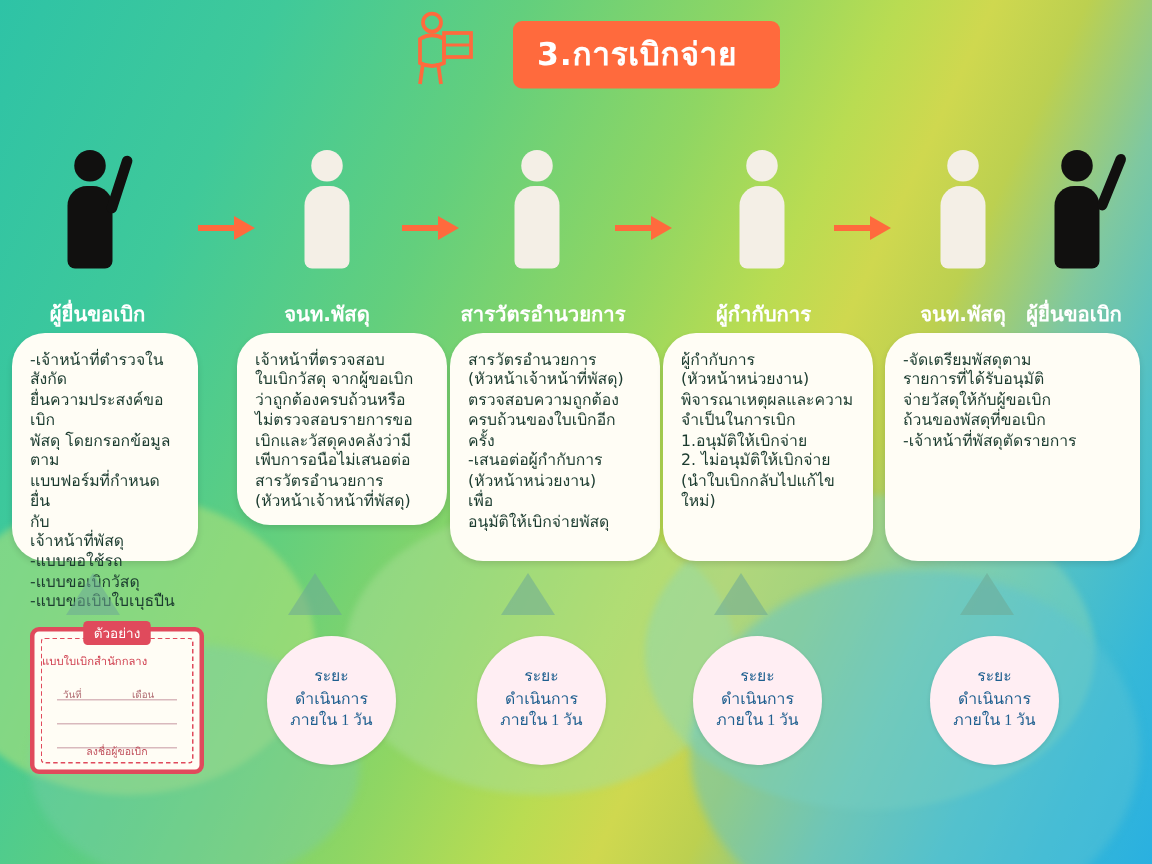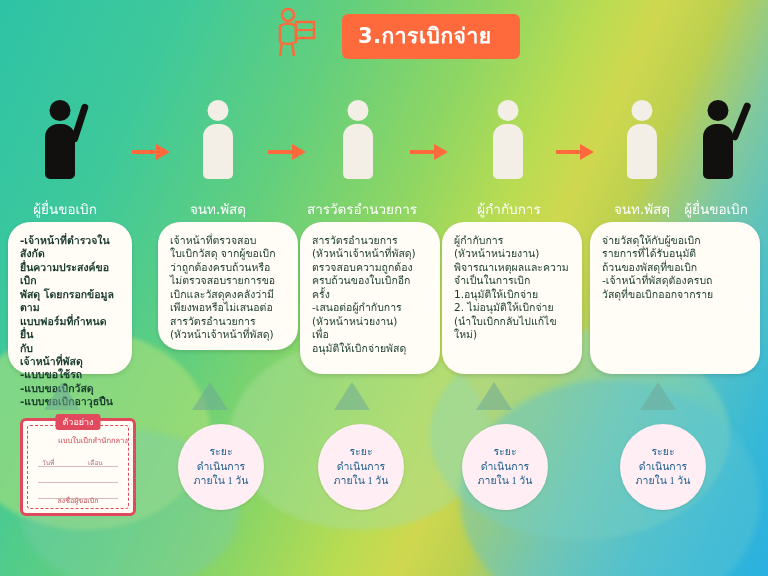--- a/index.html
+++ b/index.html
@@ -120,21 +120,21 @@
   .a1 { left: 132px; }
   .a2 { left: 268px; }
   .a3 { left: 410px; }
   .a4 { left: 556px; }
 
   .role {
     position: absolute;
     top: 198px;
     color: #ffffff;
     font-size: 13.5px;
-    font-weight: normal;
+    font-weight: bold;
     text-align: center;
     white-space: nowrap;
   }
   .r1 { left: 10px; width: 110px; }
   .r2 { left: 162px; width: 112px; }
   .r3 { left: 292px; width: 140px; }
   .r4 { left: 450px; width: 118px; }
   .r5 { left: 586px; width: 112px; }
   .r6 { left: 666px; width: 100px; }
 
@@ -145,21 +145,21 @@
     background: #fffdf5;
     border-radius: 22px;
     box-shadow: 0 2px 4px rgba(0,0,0,.12);
     padding: 12px 10px 12px 12px;
     box-sizing: border-box;
     color: #1b3b2f;
     font-size: 10.5px;
     line-height: 1.28;
   }
   .card p { margin: 0; }
-  .c1 { left: 8px;   width: 124px; height: 152px; font-weight: bold; }
+  .c1 { left: 8px;   width: 124px; height: 152px; }
   .c2 { left: 158px; width: 140px; height: 128px; }
   .c3 { left: 300px; width: 140px; height: 152px; }
   .c4 { left: 442px; width: 140px; height: 152px; }
   .c5 { left: 590px; width: 170px; height: 152px; }
 
   
   .tri {
     position: absolute;
     top: 382px;
     width: 0; height: 0;
@@ -227,21 +227,21 @@
     color: #ffffff;
     font-size: 9px;
     padding: 1px 7px;
     border-radius: 3px;
     white-space: nowrap;
   }
   .sample-sub {
     position: absolute;
     left: 0; right: 0;
     top: 8px;
-    text-align: right;
+    text-align: left;
     color: #d04050;
     font-size: 7.5px;
   }
   .sample-line {
     position: absolute;
     left: 10px;
     right: 10px;
     height: 1px;
     background: #d9b9bd;
   }
@@ -340,30 +340,30 @@
 
   <div class="card c1">
     <p>-เจ้าหน้าที่ตำรวจในสังกัด</p>
     <p>ยื่นความประสงค์ขอเบิก</p>
     <p>พัสดุ โดยกรอกข้อมูลตาม</p>
     <p>แบบฟอร์มที่กำหนด ยื่น</p>
     <p>กับ</p>
     <p>เจ้าหน้าที่พัสดุ</p>
     <p>-แบบขอใช้รถ</p>
     <p>-แบบขอเบิกวัสดุ</p>
-    <p>-แบบขอเบิกอาวุธปืน</p>
+    <p>-แบบขอเบิบใบเบุธปืน</p>
   </div>
 
   <div class="card c2">
     <p>เจ้าหน้าที่ตรวจสอบ</p>
     <p>ใบเบิกวัสดุ จากผู้ขอเบิก</p>
     <p>ว่าถูกต้องครบถ้วนหรือ</p>
     <p>ไม่ตรวจสอบรายการขอ</p>
     <p>เบิกและวัสดุคงคลังว่ามี</p>
-    <p>เพียงพอหรือไม่เสนอต่อ</p>
+    <p>เพีบการอนือไม่เสนอต่อ</p>
     <p>สารวัตรอำนวยการ</p>
     <p>(หัวหน้าเจ้าหน้าที่พัสดุ)</p>
   </div>
 
   <div class="card c3">
     <p>สารวัตรอำนวยการ</p>
     <p>(หัวหน้าเจ้าหน้าที่พัสดุ)</p>
     <p>ตรวจสอบความถูกต้อง</p>
     <p>ครบถ้วนของใบเบิกอีก</p>
     <p>ครั้ง</p>
@@ -378,25 +378,25 @@
     <p>(หัวหน้าหน่วยงาน)</p>
     <p>พิจารณาเหตุผลและความ</p>
     <p>จำเป็นในการเบิก</p>
     <p>1.อนุมัติให้เบิกจ่าย</p>
     <p>2. ไม่อนุมัติให้เบิกจ่าย</p>
     <p>(นำใบเบิกกลับไปแก้ไข</p>
     <p>ใหม่)</p>
   </div>
 
   <div class="card c5">
+    <p>-จัดเตรียมพัสดุตาม</p>
+    <p>รายการที่ได้รับอนุมัติ</p>
     <p>จ่ายวัสดุให้กับผู้ขอเบิก</p>
-    <p>รายการที่ได้รับอนุมัติ</p>
     <p>ถ้วนของพัสดุที่ขอเบิก</p>
-    <p>-เจ้าหน้าที่พัสดุตัองครบถ</p>
-    <p>วัสดุที่ขอเบิกออกจากราย</p>
+    <p>-เจ้าหน้าที่พัสดุตัดรายการ</p>
   </div>
 
   <div class="tri t1"></div>
   <div class="tri t2"></div>
   <div class="tri t3"></div>
   <div class="tri t4"></div>
   <div class="tri t5"></div>
 
   <div class="circle k1">
     <div class="ctext">

